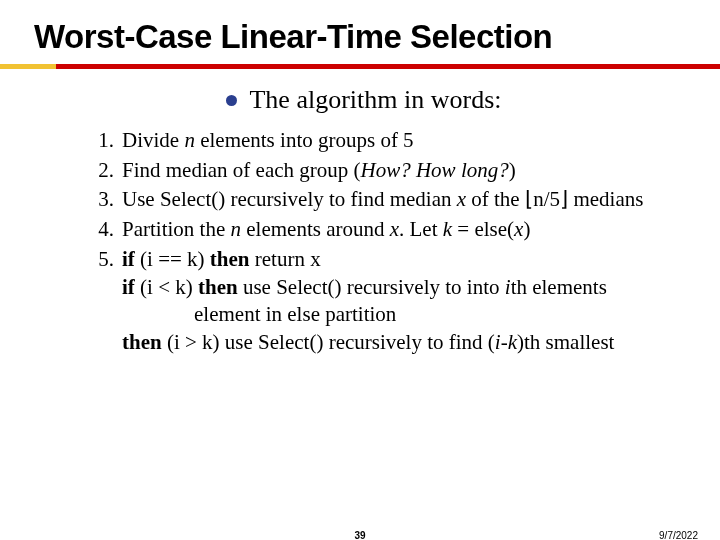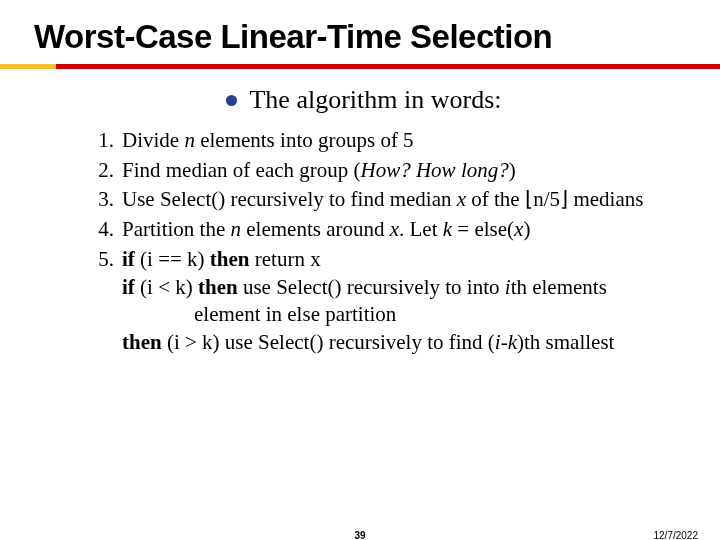--- a/index.html
+++ b/index.html
@@ -79,16 +79,16 @@
           <span class="indent">element in else partition</span>
           <span class="b">then </span><span>(i &gt; k) use Select() recursively to find (</span><span class="i">i-k</span><span>)th smallest</span>
         </span>
       </div>
 
     </div>
   </div>
 
   <div class="footer">
     <span class="pagenum">39</span>
-    <span class="date">12/7/2022</span>
+    <span class="date">9/7/2022</span>
   </div>
 
 </div>
 
 </body></html>

